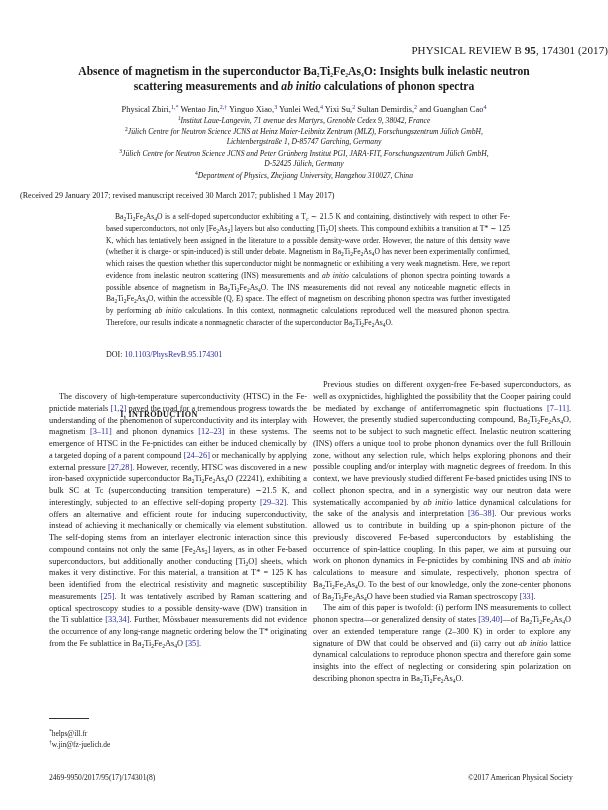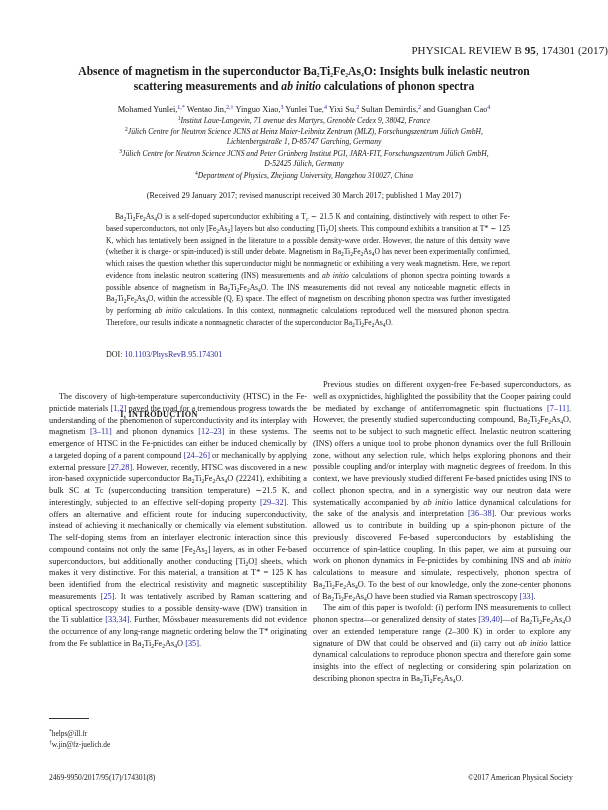--- a/index.html
+++ b/index.html
@@ -9,21 +9,21 @@
     }
     .a { position: absolute; }
     .header { top: 44px; left: 0; width: 608px; text-align: right; font-size: 11px; letter-spacing: 0.1px; }
     .header b { font-weight: bold; }
     .title { top: 65px; left: 40px; width: 528px; text-align: center; font-weight: bold; font-size: 11.6px; line-height: 14.5px; }
     .title i { font-style: italic; }
     .authors { top: 104px; left: 20px; width: 568px; text-align: center; font-size: 8.4px; line-height: 11px; }
     .authors sup { font-size: 6px; color: #2b2ba0; vertical-align: 3px; line-height: 0; }
     .affil { left: 20px; width: 568px; text-align: center; font-style: italic; font-size: 7.6px; line-height: 10.2px; }
     .affil sup { font-size: 5.5px; vertical-align: 3px; line-height: 0; font-style: normal; }
-    .received { top: 191px; left: 20px; width: 568px; text-align: center; font-size: 8.1px; }
+    .received { top: 191px; left: 20px; width: 568px; font-size: 8.1px; }
     .abstract { top: 211px; left: 106px; width: 404px; font-size: 7.6px; line-height: 11.75px; text-align: justify; text-indent: 9px; }
     .abstract i { font-style: italic; }
     sub { font-size: 5.5px; vertical-align: -2px; line-height: 0; }
     .doi { top: 350px; left: 106px; font-size: 8px; text-align: center; }
     .doi .link { color: #2b2ba0; }
     .section-head { top: 376px; left: 20px; width: 278px; text-align: center; font-size: 8.2px; font-weight: bold; letter-spacing: 0.3px; margin-top: 34px; }
     .col { font-size: 8.3px; line-height: 11.75px; text-align: justify; width: 258px; }
     .col p { margin: 0; text-indent: 10px; }
     .col .ref { color: #2b2ba0; }
     .col i { font-style: italic; }
@@ -43,21 +43,21 @@
   <span>PHYSICAL REVIEW B</span>
   <b>95</b><span>, 174301 (2017)</span>
 </div>
 
 <div class="a title">
   <span>Absence of magnetism in the superconductor Ba</span><sub>2</sub><span>Ti</span><sub>2</sub><span>Fe</span><sub>2</sub><span>As</span><sub>4</sub><span>O: Insights bulk inelastic neutron</span><br>
   <span>scattering measurements and </span><i>ab initio</i><span> calculations of phonon spectra</span>
 </div>
 
 <div class="a authors">
-  <span><span>Mohamed Yunlei,</span><sup>1,*</sup></span><span><span> Wentao Jin,</span><sup>2,†</sup></span><span><span> Yinguo Xiao,</span><sup>3</sup></span><span><span> Yunlei Tue,</span><sup>4</sup></span><span><span> Yixi Su,</span><sup>2</sup></span><span><span> Sultan Demirdis,</span><sup>2</sup></span><span><span> and Guanghan Cao</span><sup>4</sup></span>
+  <span><span>Physical Zbiri,</span><sup>1,*</sup></span><span><span> Wentao Jin,</span><sup>2,†</sup></span><span><span> Yinguo Xiao,</span><sup>3</sup></span><span><span> Yunlei Wed,</span><sup>4</sup></span><span><span> Yixi Su,</span><sup>2</sup></span><span><span> Sultan Demirdis,</span><sup>2</sup></span><span><span> and Guanghan Cao</span><sup>4</sup></span>
 </div>
 
 <div class="a affil" style="top:116px;"><sup>1</sup><span>Institut Laue-Langevin, 71 avenue des Martyrs, Grenoble Cedex 9, 38042, France</span></div>
 <div class="a affil" style="top:127px;"><sup>2</sup><span>Jülich Centre for Neutron Science JCNS at Heinz Maier-Leibnitz Zentrum (MLZ), Forschungszentrum Jülich GmbH,</span><br><span>Lichtenbergstraße 1, D-85747 Garching, Germany</span></div>
 <div class="a affil" style="top:149px;"><sup>3</sup><span>Jülich Centre for Neutron Science JCNS and Peter Grünberg Institut PGI, JARA-FIT, Forschungszentrum Jülich GmbH,</span><br><span>D-52425 Jülich, Germany</span></div>
 <div class="a affil" style="top:171px;"><sup>4</sup><span>Department of Physics, Zhejiang University, Hangzhou 310027, China</span></div>
 
 <div class="a received">(Received 29 January 2017; revised manuscript received 30 March 2017; published 1 May 2017)</div>
 
 <div class="a abstract">

